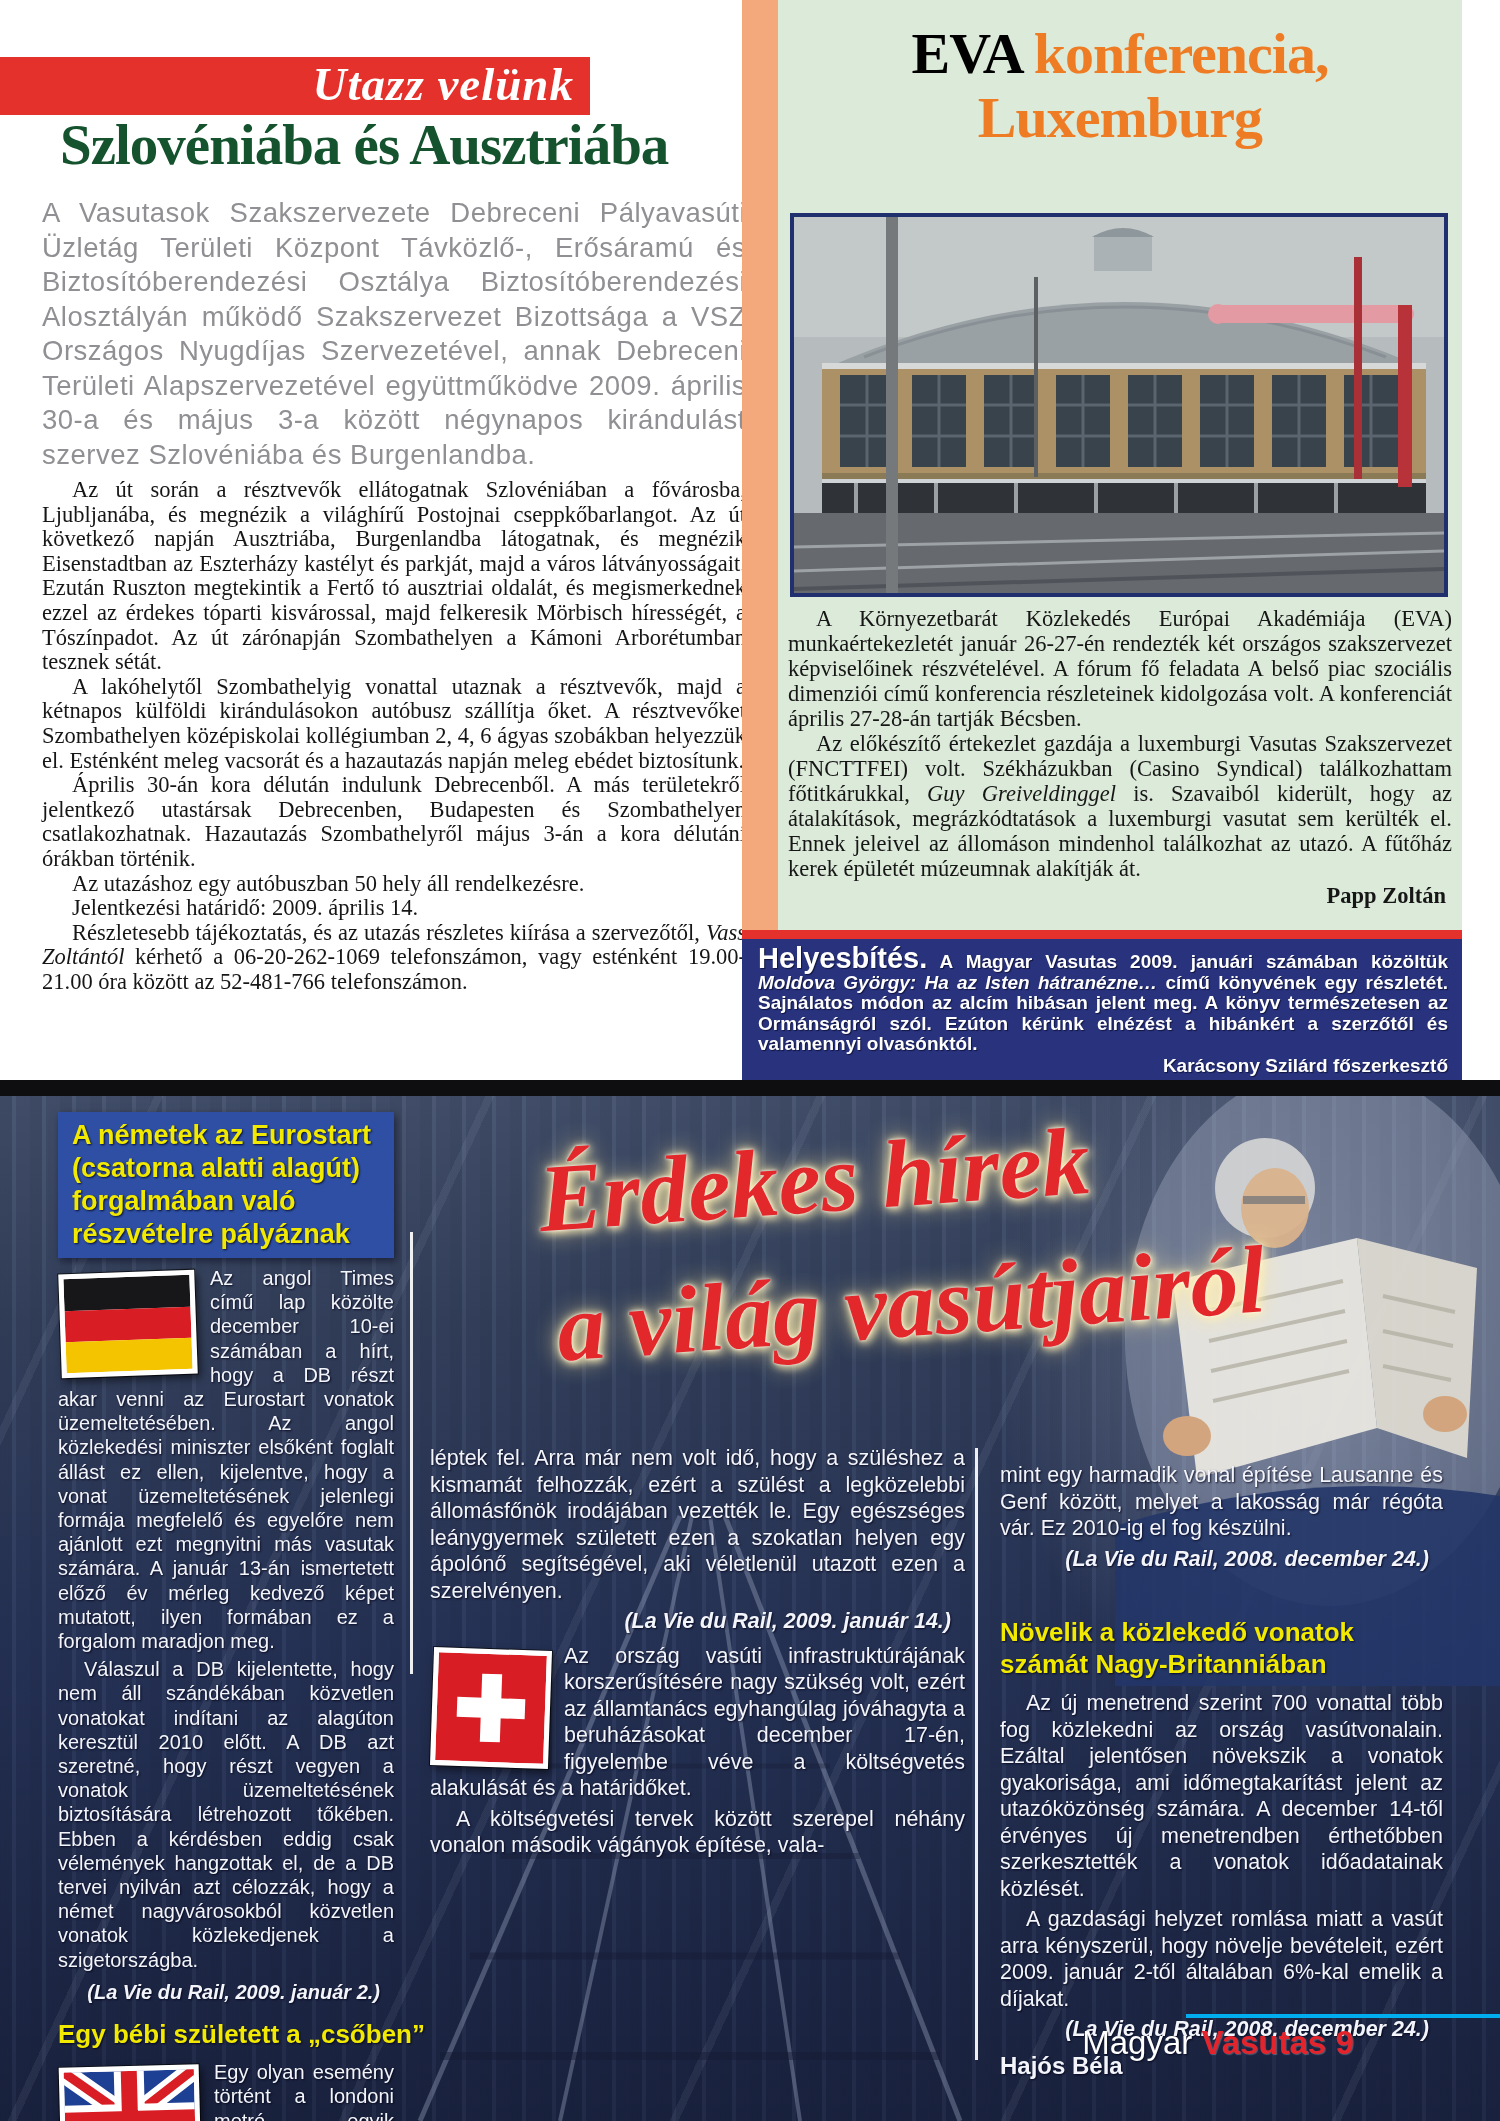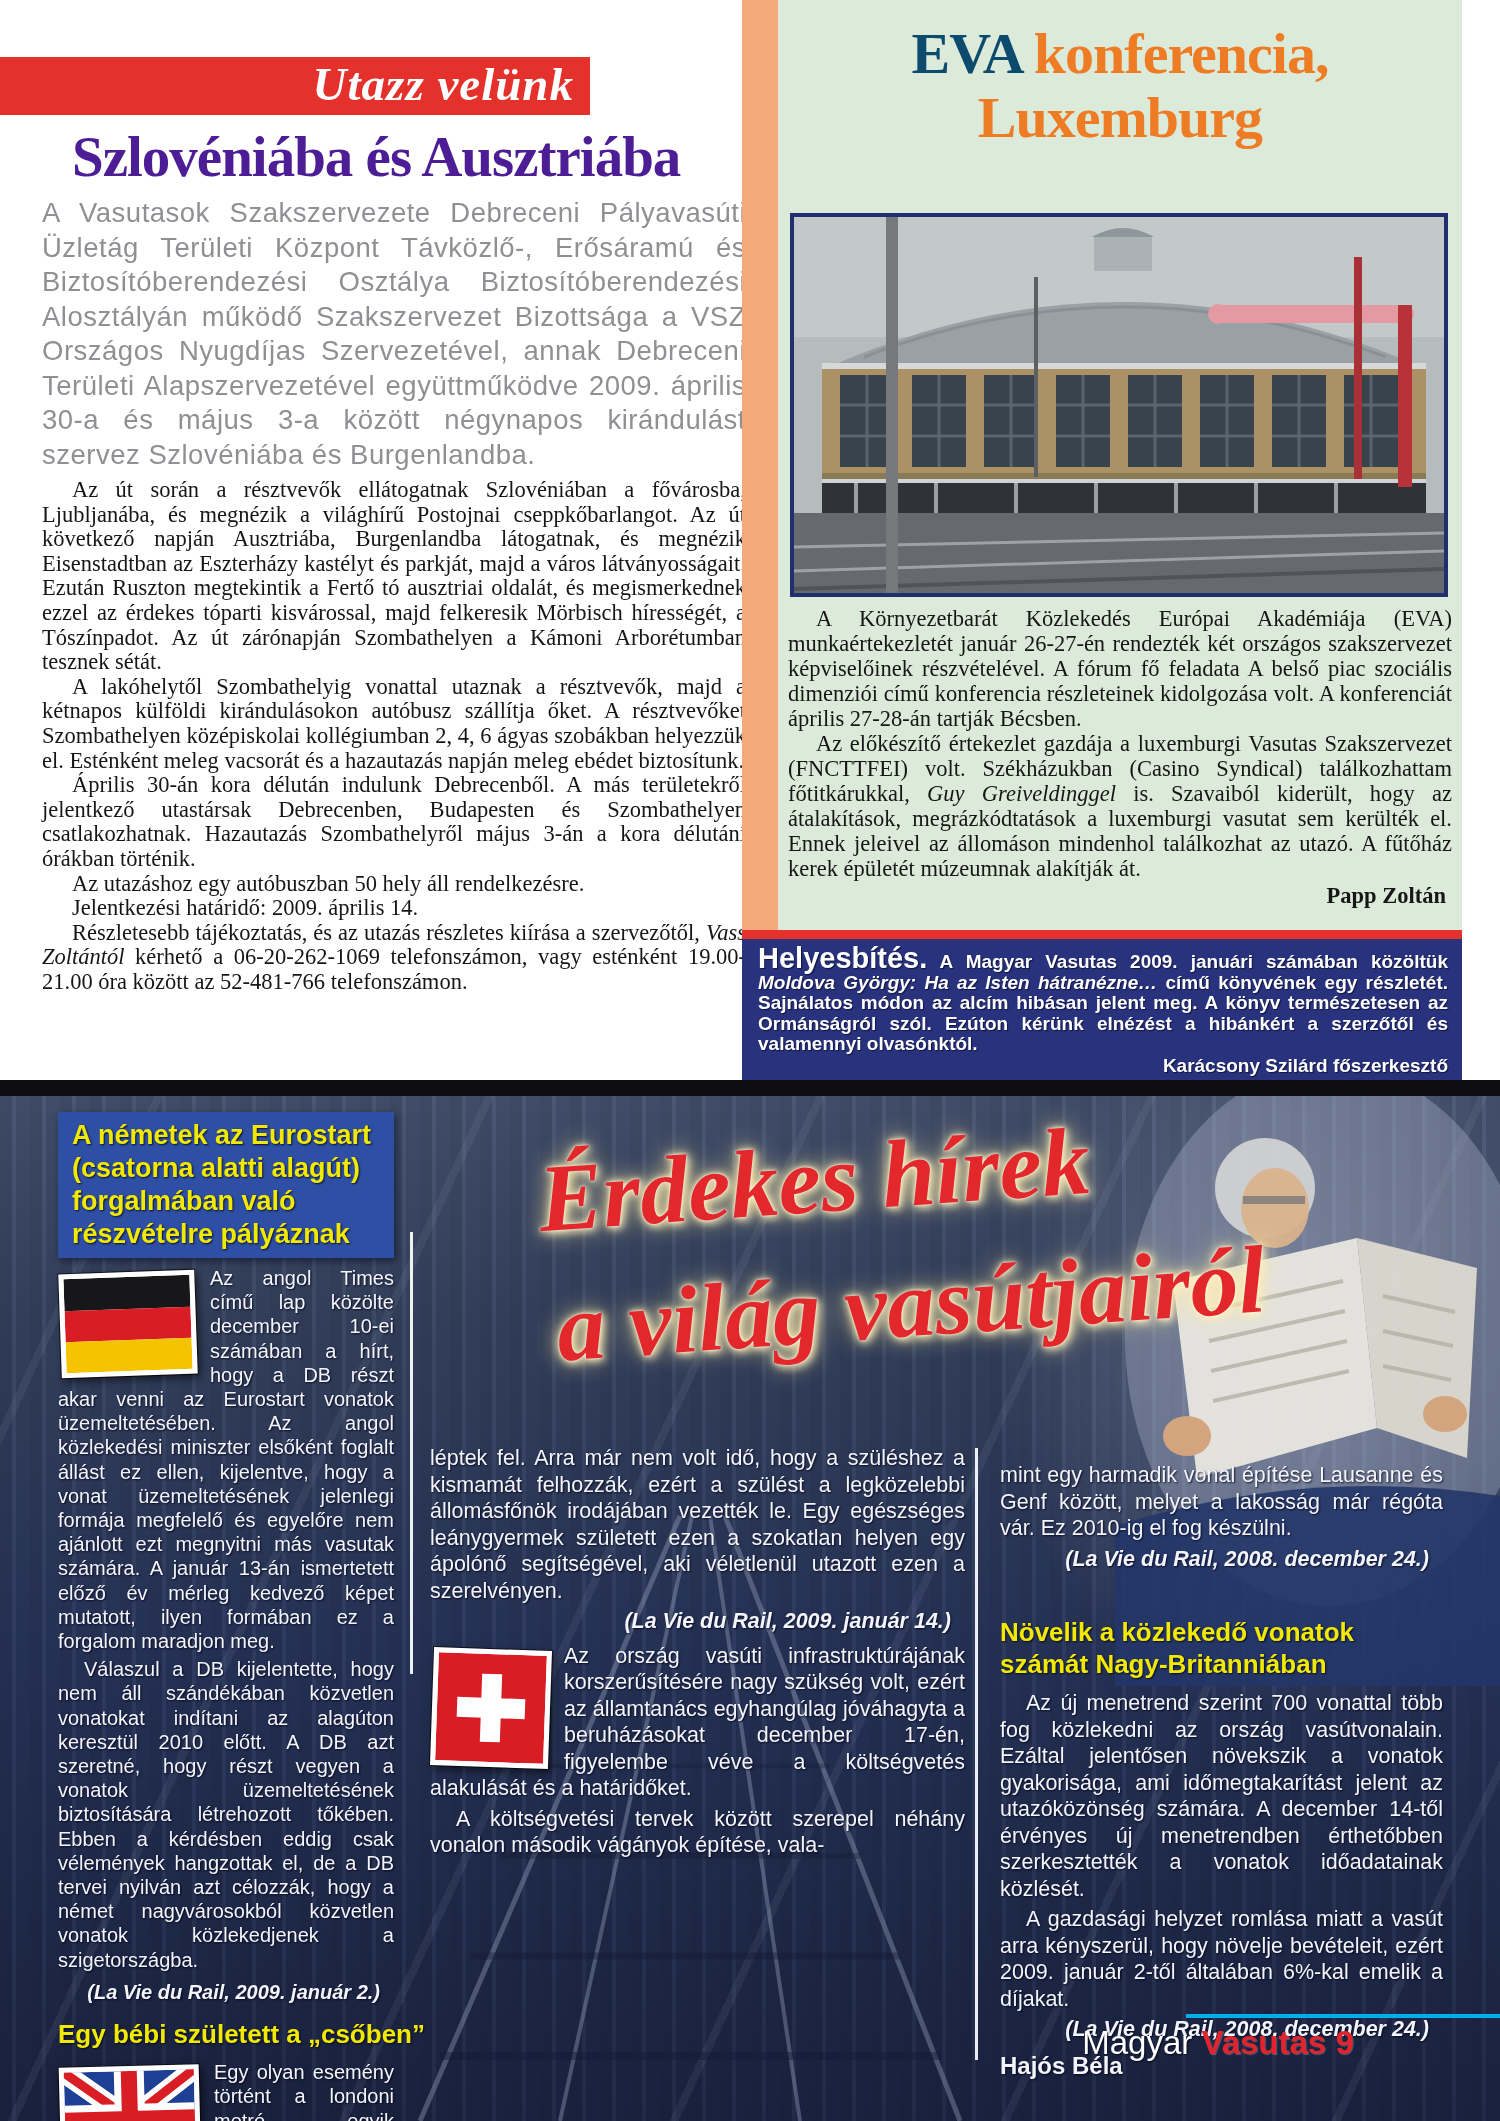--- a/index.html
+++ b/index.html
@@ -3,37 +3,37 @@
 <meta charset="utf-8">
 <style>
   html,body{margin:0;padding:0;background:#e9e9e9;}
   .page{position:relative;width:1500px;height:2121px;margin:0 auto;background:#ffffff;overflow:hidden;
         font-family:"Liberation Serif",serif;color:#161616;}
 
   
   .banner{position:absolute;left:0;top:57px;width:590px;height:58px;background:#e5312b;
           text-align:right;line-height:58px;padding-right:16px;box-sizing:border-box;}
   .banner span{font:italic 700 47px "Liberation Serif",serif;color:#ffffff;letter-spacing:1px;}
-  .travel-title{position:absolute;left:60px;top:112px;width:690px;margin:12px;
-                font:700 57px "Liberation Serif",serif;color:#4c1d95;letter-spacing:-1px;white-space:nowrap;}
+  .travel-title{position:absolute;left:60px;top:112px;width:690px;margin:0;
+                font:700 57px "Liberation Serif",serif;color:#14532d;letter-spacing:-1px;white-space:nowrap;}
   .travel-intro{position:absolute;left:42px;top:196px;width:704px;
                 font:400 27.5px "Liberation Sans",sans-serif;line-height:34.5px;color:#909094;
                 text-align:justify;letter-spacing:.5px;}
   .travel-body{position:absolute;left:42px;top:478px;width:704px;
                font:400 22.5px "Liberation Serif",serif;line-height:24.6px;text-align:justify;}
   .travel-body p{margin:0;text-indent:30px;}
 
   
   .stripe{position:absolute;left:742px;top:0;width:36px;height:1080px;background:#f4a97c;}
 
   
   .eva-panel{position:absolute;left:778px;top:0;width:684px;height:930px;background:#dcead9;}
   .eva-headline{position:absolute;left:0;top:22px;width:100%;text-align:center;
                 font:700 58px "Liberation Serif",serif;line-height:64px;letter-spacing:-1px;}
-  .eva-black{color:#0c4a6e;}
+  .eva-black{color:#000000;}
   .eva-orange{color:#ee7c25;}
   .eva-photo{position:absolute;left:12px;top:213px;width:650px;height:376px;border:4px solid #20306e;
              background:#b6bcbe;}
   .eva-photo svg{display:block;width:100%;height:100%;}
   .eva-body{position:absolute;left:10px;top:606px;width:664px;
             font:400 22.5px "Liberation Serif",serif;line-height:25px;text-align:justify;}
   .eva-body p{margin:0;text-indent:28px;}
   .eva-sign{text-align:right;font-weight:700;padding-right:6px;margin-top:2px;}
 
   

